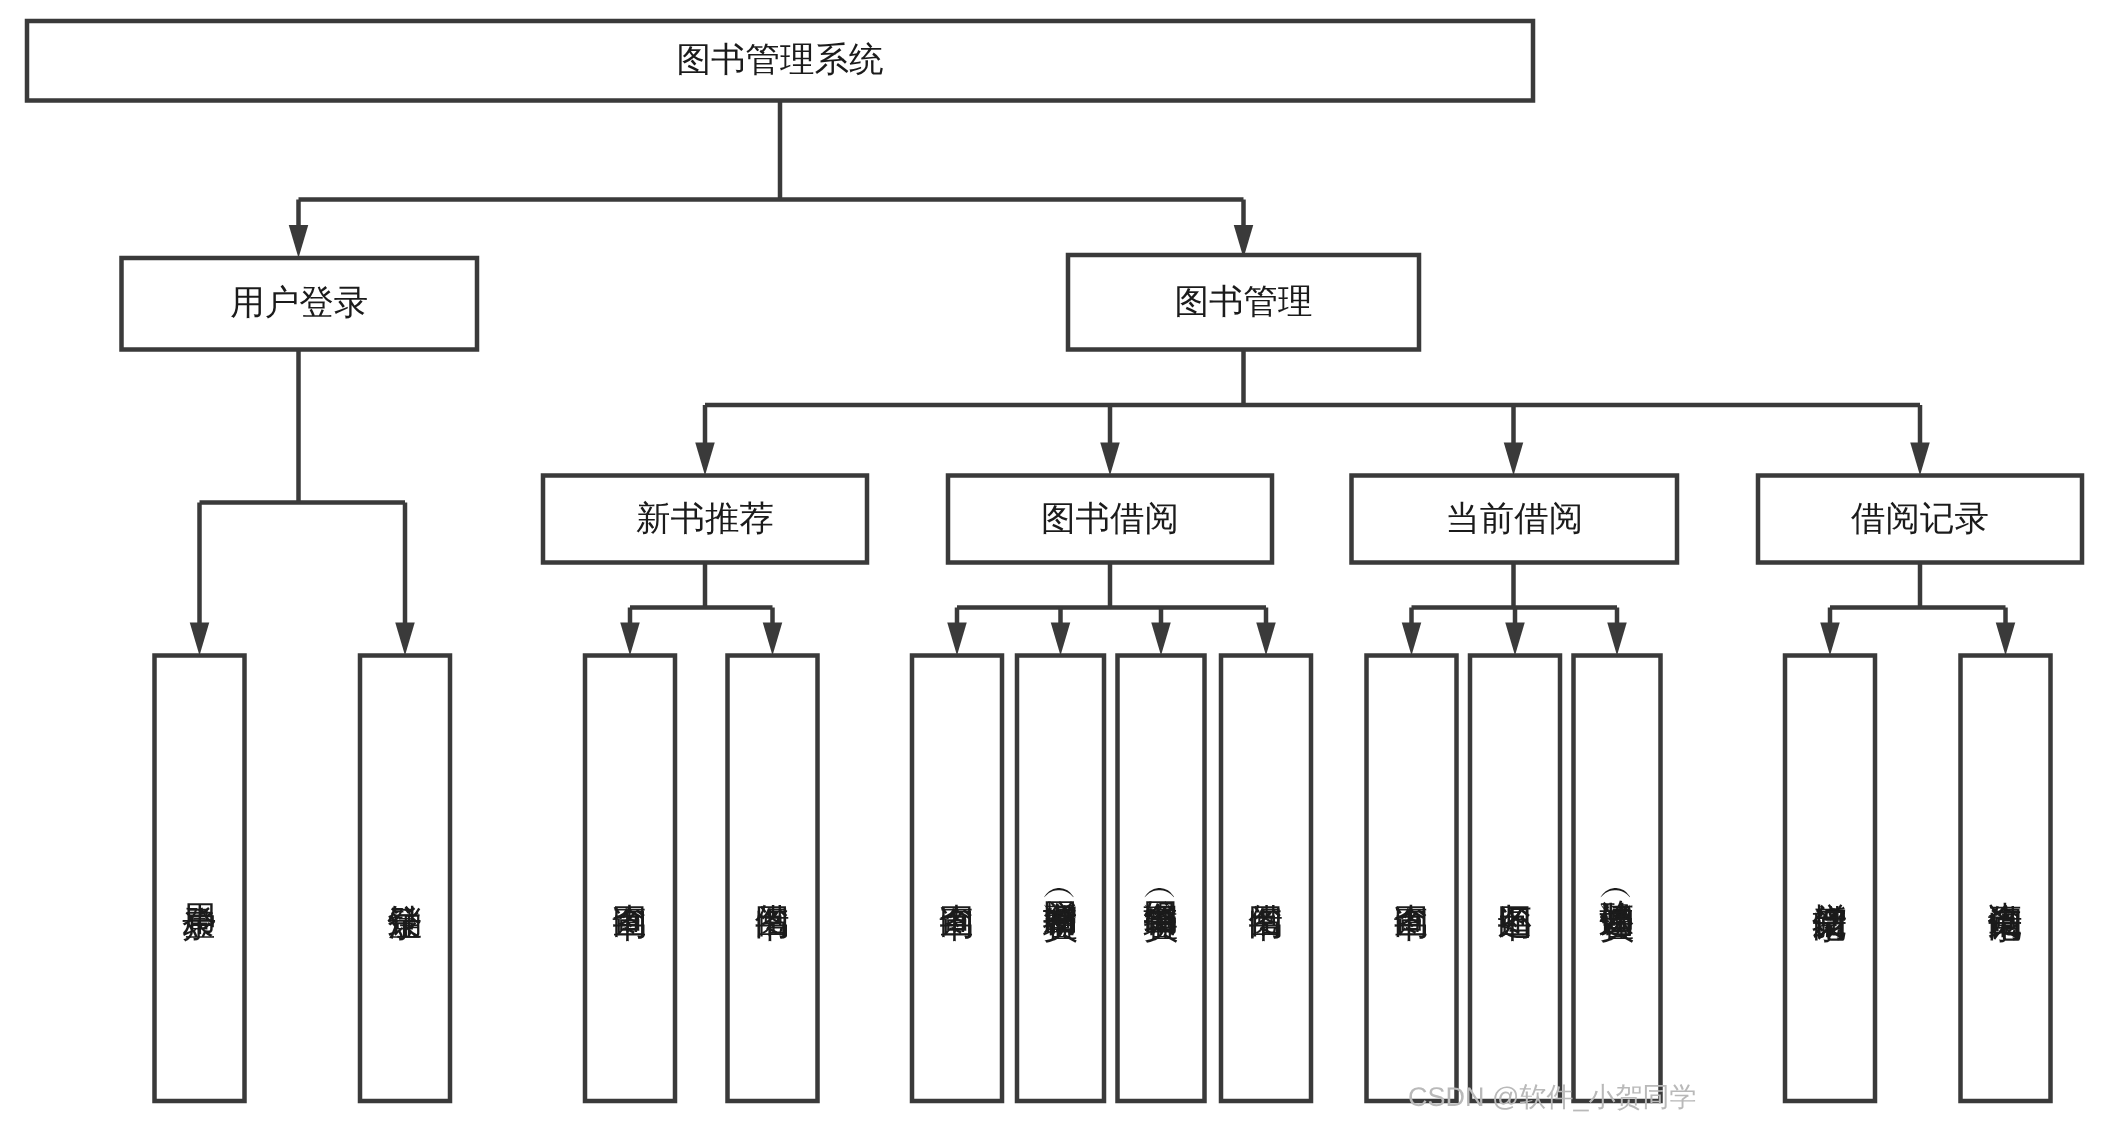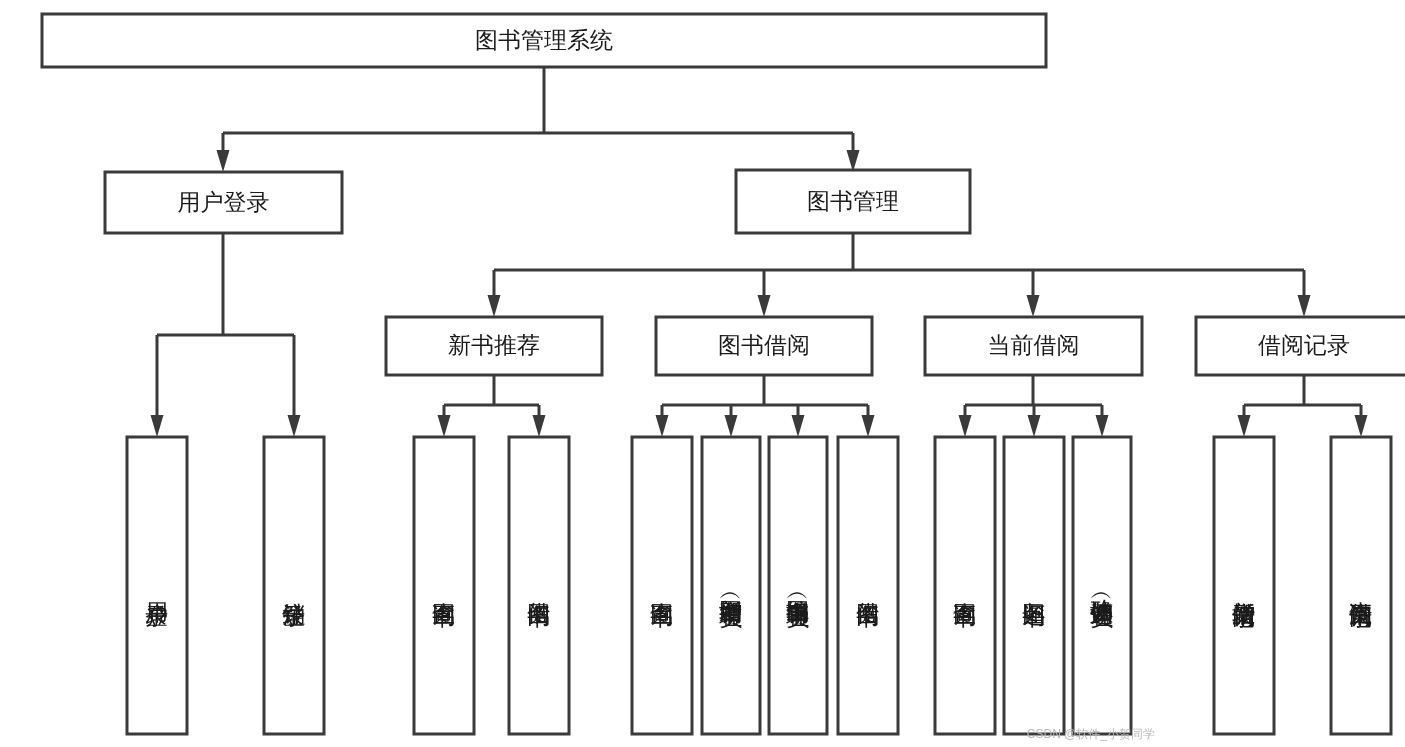--- a/index.html
+++ b/index.html
@@ -13,21 +13,20 @@
     height: 747px;
     font-family: "Liberation Sans", "DejaVu Sans", sans-serif;
     overflow: hidden;
     position: relative;
   }
   #diagram-root {
     position: relative;
     width: 1139px;
     height: 747px;
     background: #ffffff;
-    margin-left: 24px;
   }
   svg.diagram-canvas {
     position: absolute;
     left: 0;
     top: 0;
     width: 1405px;
     height: 747px;
     display: block;
   }
   .node-box {
@@ -69,21 +68,21 @@
     text-orientation: upright;
     letter-spacing: 1px;
     white-space: nowrap;
     text-align: center;
   }
   .watermark {
     position: absolute;
     right: 8px;
     bottom: 4px;
     font-family: "Liberation Sans", "DejaVu Sans", sans-serif;
-    font-size: 12px;
+    font-size: 18px;
     color: #b9b9b9;
     white-space: nowrap;
     user-select: none;
   }
 </style>
 </head>
 <body>
 
 <div id="diagram-root">
 

